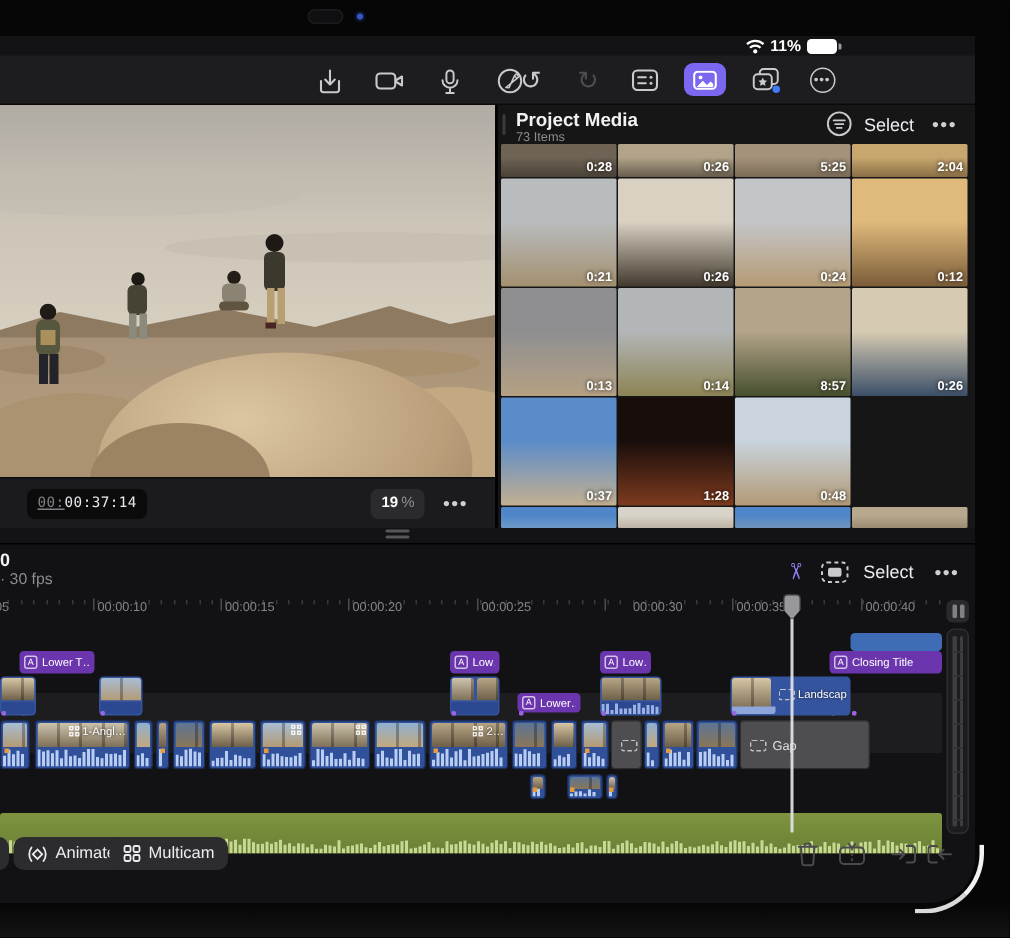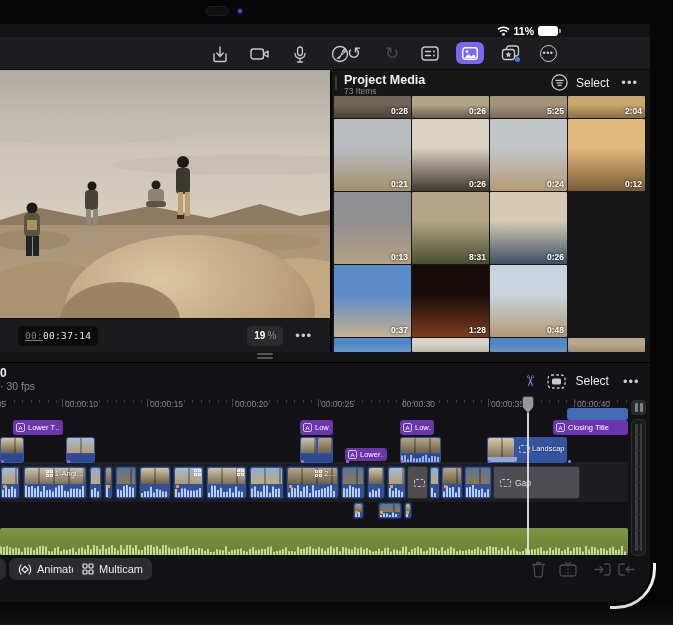--- a/index.html
+++ b/index.html
@@ -307,22 +307,25 @@
               <span class="m-dur">0:24</span>
             </div>
             <div class="m-cell" style="height: 72px; background: linear-gradient(rgb(224, 185, 124) 0%, rgb(224, 185, 124) 40%, rgb(122, 92, 56) 100%);">
               <span class="m-dur">0:12</span>
             </div>
           </div>
           <div class="m-row" style="height: 72px;">
             <div class="m-cell" style="height: 72px; background: linear-gradient(rgb(143, 143, 145) 0%, rgb(143, 143, 145) 40%, rgb(181, 161, 131) 100%);">
               <span class="m-dur">0:13</span>
             </div>
+            <div class="m-cell" style="height: 72px; background: linear-gradient(rgb(179, 182, 184) 0%, rgb(179, 182, 184) 40%, rgb(141, 132, 84) 100%);">
+              <span class="m-dur">0:14</span>
+            </div>
             <div class="m-cell" style="height: 72px; background: linear-gradient(rgb(180, 164, 137) 0%, rgb(180, 164, 137) 40%, rgb(70, 80, 47) 100%);">
-              <span class="m-dur">8:31</span>
+              <span class="m-dur">8:57</span>
             </div>
             <div class="m-cell" style="height: 72px; background: linear-gradient(rgb(214, 203, 178) 0%, rgb(214, 203, 178) 40%, rgb(60, 79, 104) 100%);">
               <span class="m-dur">0:26</span>
             </div>
           </div>
           <div class="m-row" style="height: 72px;">
             <div class="m-cell" style="height: 72px; background: linear-gradient(rgb(91, 140, 201) 0%, rgb(91, 140, 201) 40%, rgb(195, 176, 145) 100%);">
               <span class="m-dur">0:37</span>
             </div>
             <div class="m-cell" style="height: 72px; background: linear-gradient(rgb(24, 13, 10) 0%, rgb(24, 13, 10) 40%, rgb(126, 59, 30) 100%);">
@@ -439,28 +442,28 @@
         <div class="rlabel" style="left: -27px;">00:00:05</div>
         <div class="rtick" style="left: 62px;"></div>
         <div class="rlabel" style="left: 65px;">00:00:10</div>
         <div class="rtick" style="left: 147px;"></div>
         <div class="rlabel" style="left: 150px;">00:00:15</div>
         <div class="rtick" style="left: 232px;"></div>
         <div class="rlabel" style="left: 235px;">00:00:20</div>
         <div class="rtick" style="left: 318px;"></div>
         <div class="rlabel" style="left: 321px;">00:00:25</div>
         <div class="rtick" style="left: 403px;"></div>
-        <div class="rlabel" style="left: 402px;">00:00:30</div>
+        <div class="rlabel" style="left: 422px;">00:00:30</div>
         <div class="rtick" style="left: 488px;"></div>
         <div class="rlabel" style="left: 491px;">00:00:35</div>
         <div class="rtick" style="left: 574px;"></div>
         <div class="rlabel" style="left: 577px;">00:00:40</div>
       </div>
     <div class="tl-spine"></div>
-    <div class="tl-clips" style="position: absolute; inset: 0px;">
+    <div class="tl-clips" style="position: absolute; inset: 0px; margin-top: 14px;">
         <div class="clip plain" style="left: 567px; top: 384px; width: 61px; height: 12px; position: absolute;"></div>
         <div class="stem" style="left: 568px; top: 436px;"></div>
         <div class="clip title" style="left: 13px; top: 396px; width: 50px; height: 15px; position: absolute;">
           <span class="tA">A</span>
           <span class="tLbl">Lower T…</span>
         </div>
         <div class="stem" style="left: 14px; top: 436px;"></div>
         <div class="clip title" style="left: 300px; top: 396px; width: 33px; height: 15px; position: absolute;">
           <span class="tA">A</span>
           <span class="tLbl">Low…</span>

